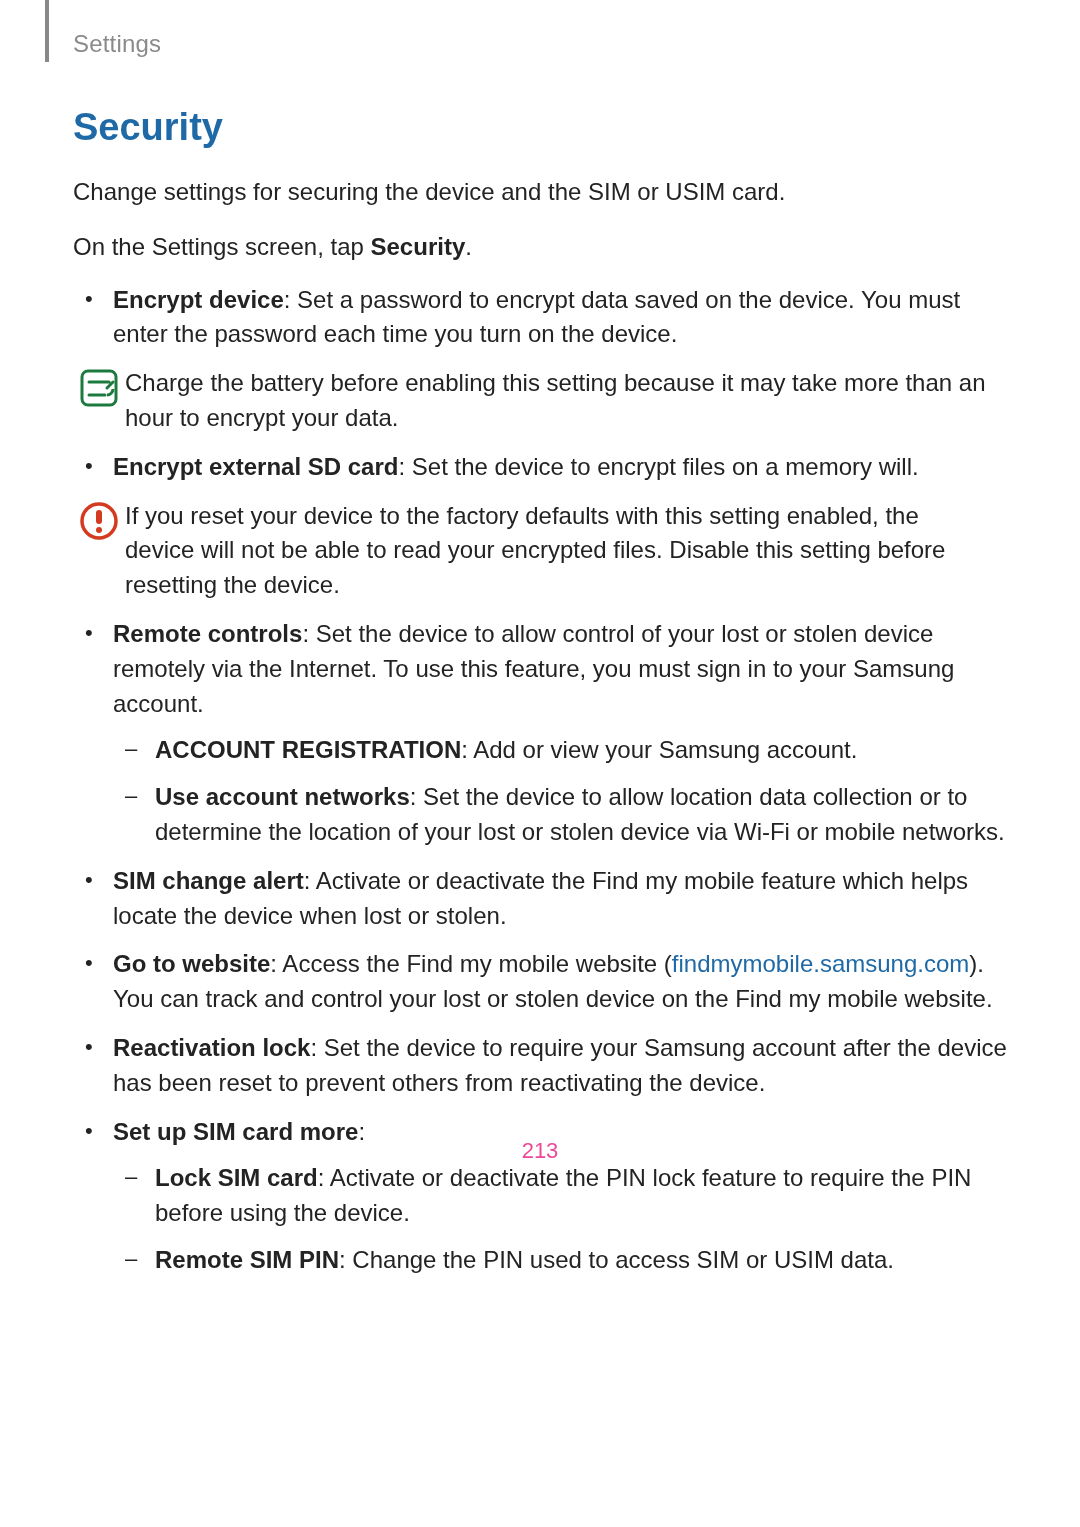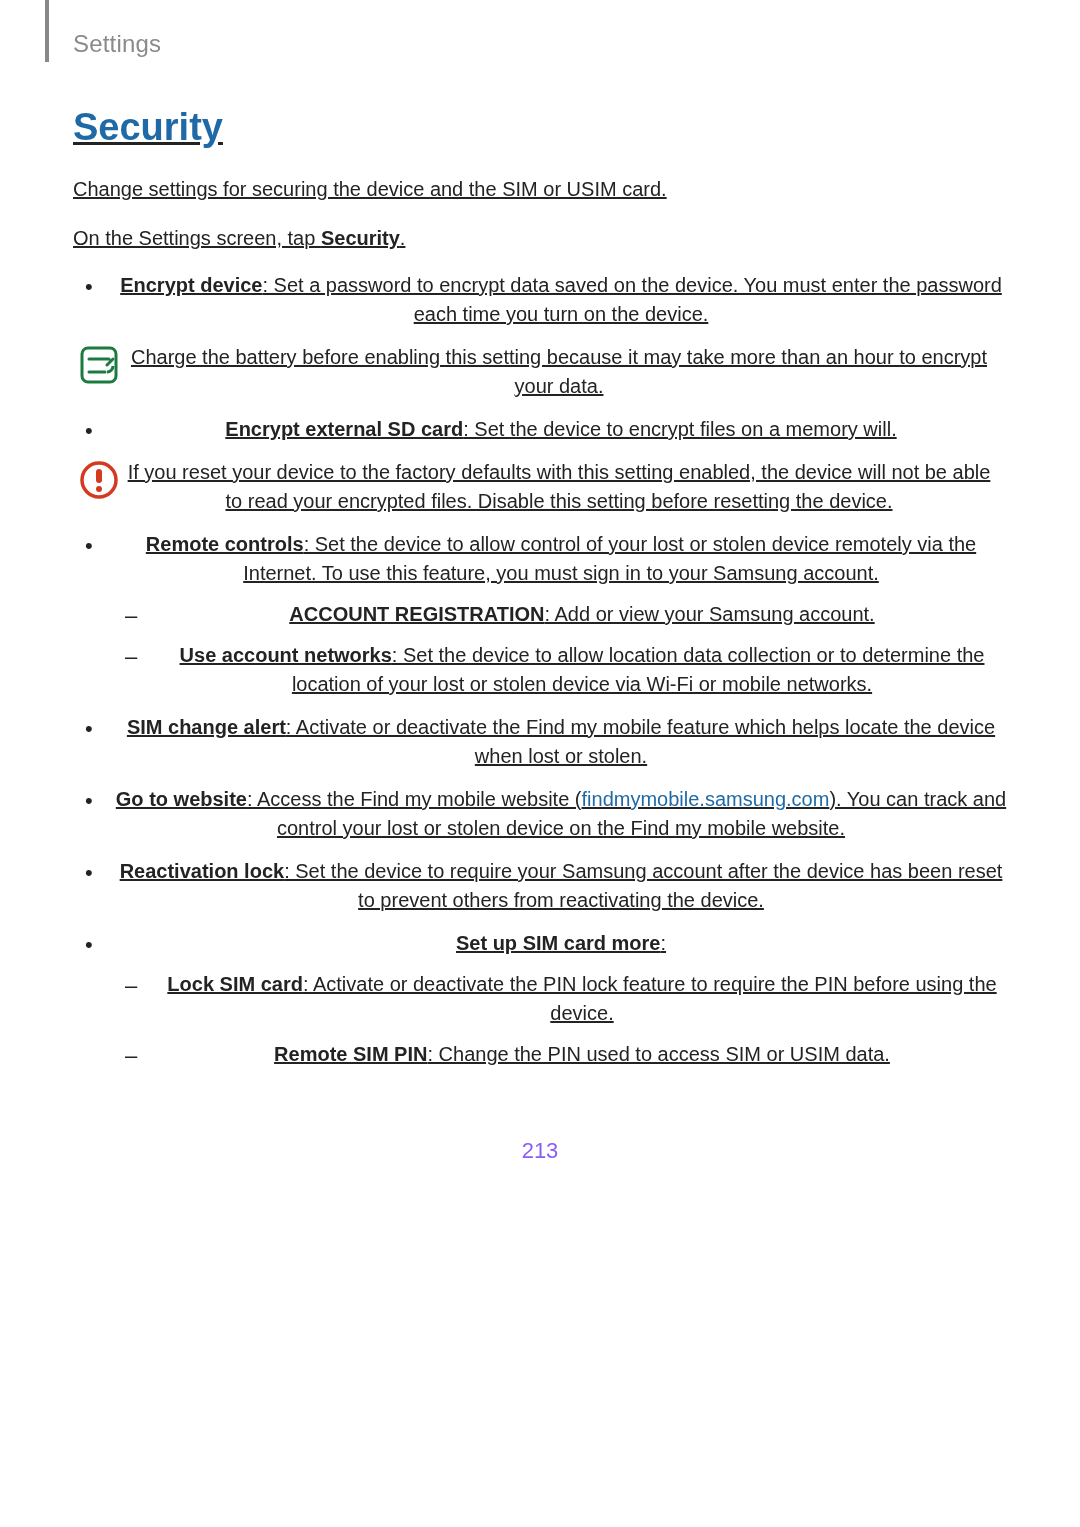--- a/index.html
+++ b/index.html
@@ -1,36 +1,36 @@
 <!DOCTYPE html>
 <html><head>
 <meta charset="utf-8">
 <style>
   * { box-sizing: border-box; margin: 0; padding: 0; }
   html, body { width: 1080px; height: 1527px; background: #fff; font-family: "Segoe UI", "Helvetica Neue", Arial, sans-serif; color: #232323; }
   .page { position: relative; width: 1080px; height: 1210px; padding: 8px; }
   .header-line { position: absolute; left: 45px; top: 0; width: 4px; height: 62px; background: #888; }
   .section-label { position: absolute; left: 73px; top: 30px; font-size: 24px; color: #8a8a8a; letter-spacing: 0.2px; }
-  .content { position: absolute; left: 73px; top: 106px; width: 936px; text-decoration: underline; }
+  .content { position: absolute; left: 73px; top: 106px; width: 936px; }
   h2.title { font-size: 38px; font-weight: 700; color: #1f6aa6; margin-bottom: 26px; }
-  p.body, li, .callout-text { font-size: 20px; line-height: 1.45; color: #232323; }
+  p.body, li, .callout-text { font-size: 24px; line-height: 1.45; color: #232323; }
   p.body { margin-bottom: 8px; }
   p.body + p.body { margin-top: 20px; }
   .bold { font-weight: 700; }
-  ul.lvl1 { list-style: none; margin-top: 18px; padding-left: 40px; text-align: center; }
+  ul.lvl1 { list-style: none; margin-top: 18px; padding-left: 40px; }
   ul.lvl1 > li { position: relative; margin-bottom: 14px; padding-left: 0; }
   ul.lvl1 > li::before { content: "•"; position: absolute; left: -28px; top: 0; font-size: 22px; color: #232323; }
   .callout { display: flex; align-items: flex-start; margin: 14px 16px 14px -40px; }
   .callout .icon { flex: 0 0 52px; display: flex; justify-content: center; align-items: flex-start; padding-top: 2px; }
   .callout .callout-text { flex: 1; }
   ul.lvl2 { list-style: none; margin-top: 12px; padding-left: 42px; }
   ul.lvl2 > li { position: relative; margin-bottom: 12px; }
   ul.lvl2 > li::before { content: "–"; position: absolute; left: -30px; top: 0; font-size: 22px; color: #232323; }
   a.link { color: #1f6aa6; text-decoration: none; }
-  .pagenum { position: absolute; left: 0; right: 0; bottom: 46px; text-align: center; font-size: 22px; color: #8b5cf6; }
+  .pagenum { position: absolute; left: 0; right: 0; bottom: 46px; text-align: center; font-size: 22px; color: #ec4899; }
   svg { display: block; }
 </style>
 </head>
 <body>
 
 <div class="page">
   <div class="header-line"></div>
   <div class="section-label">Settings</div>
 
   <div class="content">

